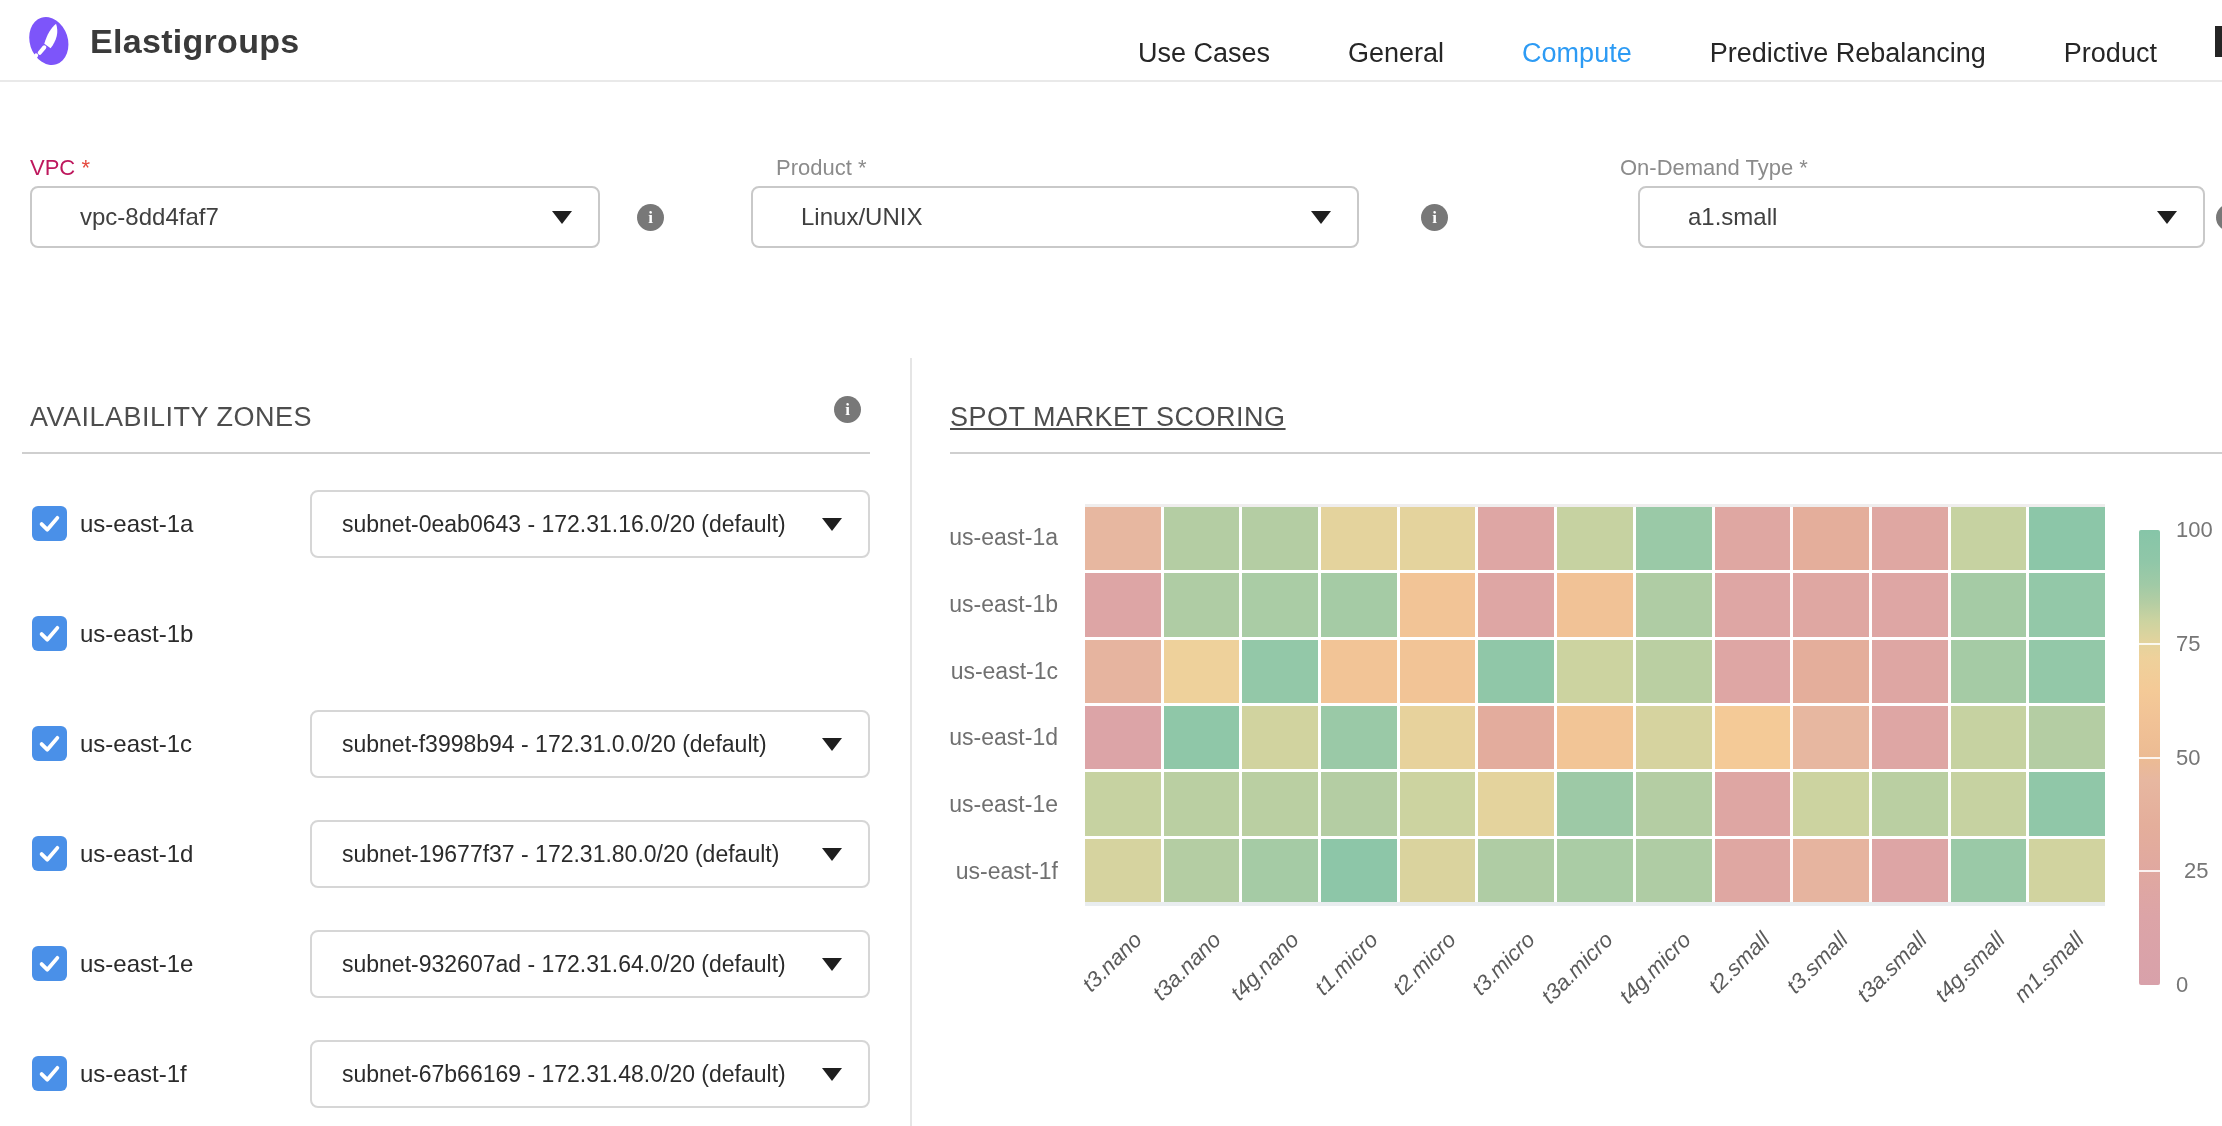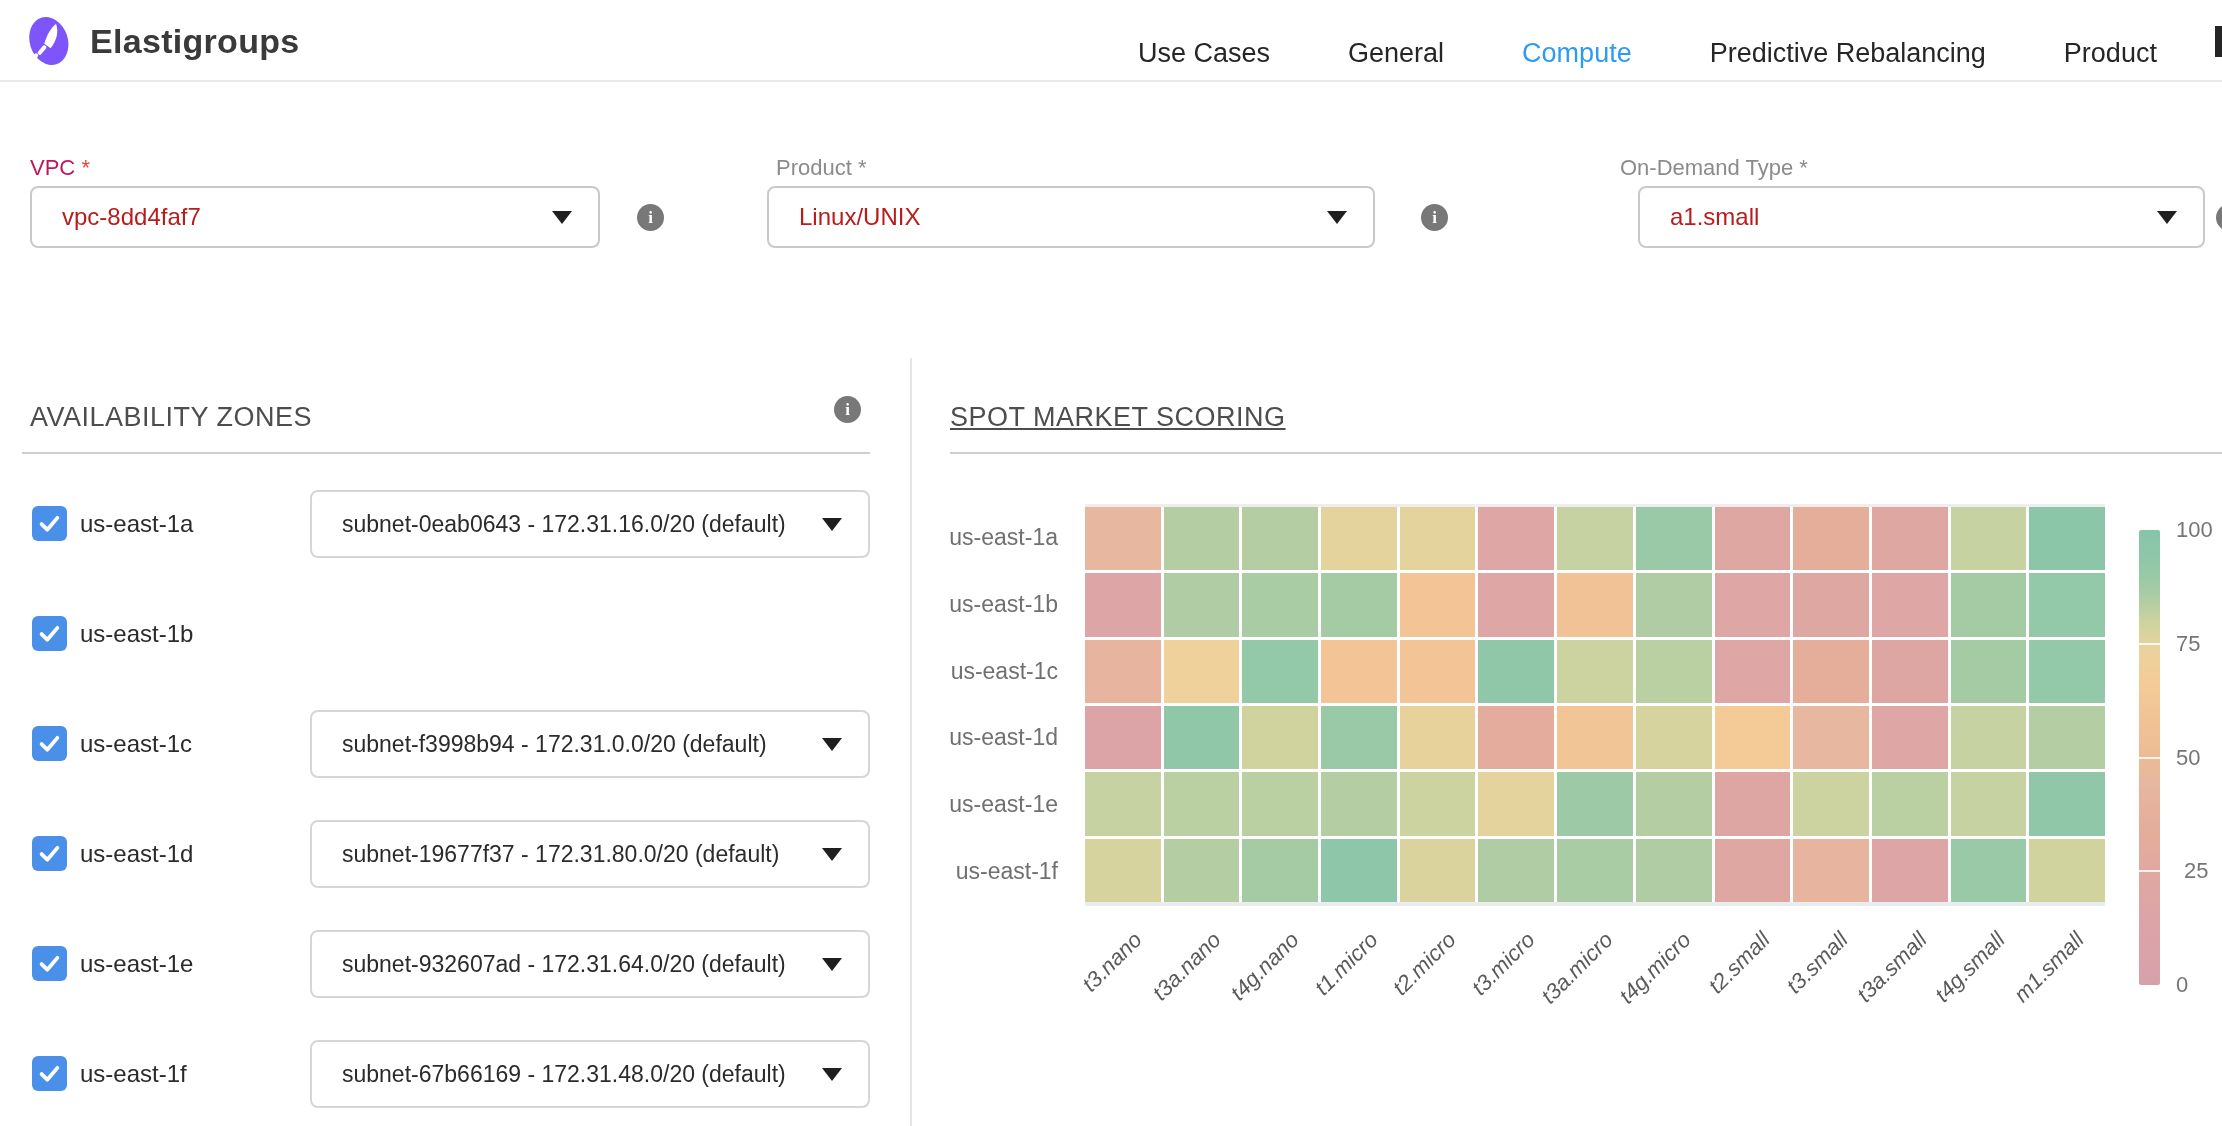--- a/index.html
+++ b/index.html
@@ -16,21 +16,21 @@
   .nav-item { font-size:27px; color:#262626; white-space:nowrap; cursor:pointer; }
   .nav-item.active { color:#2d9bf4; }
   .nav-trunc { position:absolute; left:2215px; top:26px; width:7px; height:31px; background:#252525; }
 
   
   .field-label { position:absolute; font-size:22px; color:#8b8b8b; }
   .lbl-blue { color:#be185d; }
   .lbl-red { color:#e5483d; }
   .field-box { position:absolute; height:62px; border:2px solid #c9c9c9; border-radius:8px; background:#fff;
                display:flex; align-items:center; padding:0 26px 0 30px; cursor:pointer; }
-  .field-value { font-size:24px; color:#b91c1c; flex:1; }
+  .field-value { font-size:24px; color:#404040; flex:1;margin-left:18px; }
   .caret { width:0; height:0; border-left:10px solid transparent; border-right:10px solid transparent;
            border-top:13px solid #1f1f1f; }
   .info-icon { position:absolute; width:27px; height:27px; border-radius:50%; background:#787878;
                color:#fff; font-size:17px; font-weight:bold; display:flex; align-items:center; justify-content:center;
                font-family:"Liberation Serif", serif; cursor:pointer; }
 
   
   .section-title { position:absolute; font-size:27px; color:#4d4d4d; letter-spacing:0.5px; }
   .h-divider { position:absolute; height:2px; background:#cfcfcf; }
   .v-divider { position:absolute; width:2px; background:#e5e5e5; }
@@ -84,21 +84,21 @@
   <div class="field-label" style="left:30px; top:155px;">
     <span class="lbl-blue">VPC</span> <span class="lbl-red">*</span>
   </div>
   <div class="field-box" style="left:30px; top:186px; width:570px;">
     <span class="field-value">vpc-8dd4faf7</span>
     <span class="caret"></span>
   </div>
   <div class="info-icon" style="left:637px; top:204px;">i</div>
 
   <div class="field-label" style="left:776px; top:155px;">Product *</div>
-  <div class="field-box" style="left:767px; top:186px; width:608px;">
+  <div class="field-box" style="left:751px; top:186px; width:608px;">
     <span class="field-value">Linux/UNIX</span>
     <span class="caret"></span>
   </div>
   <div class="info-icon" style="left:1421px; top:204px;">i</div>
 
   <div class="field-label" style="left:1620px; top:155px;text-align:right;">On-Demand Type *</div>
   <div class="field-box" style="left:1638px; top:186px; width:567px;">
     <span class="field-value">a1.small</span>
     <span class="caret"></span>
   </div>

